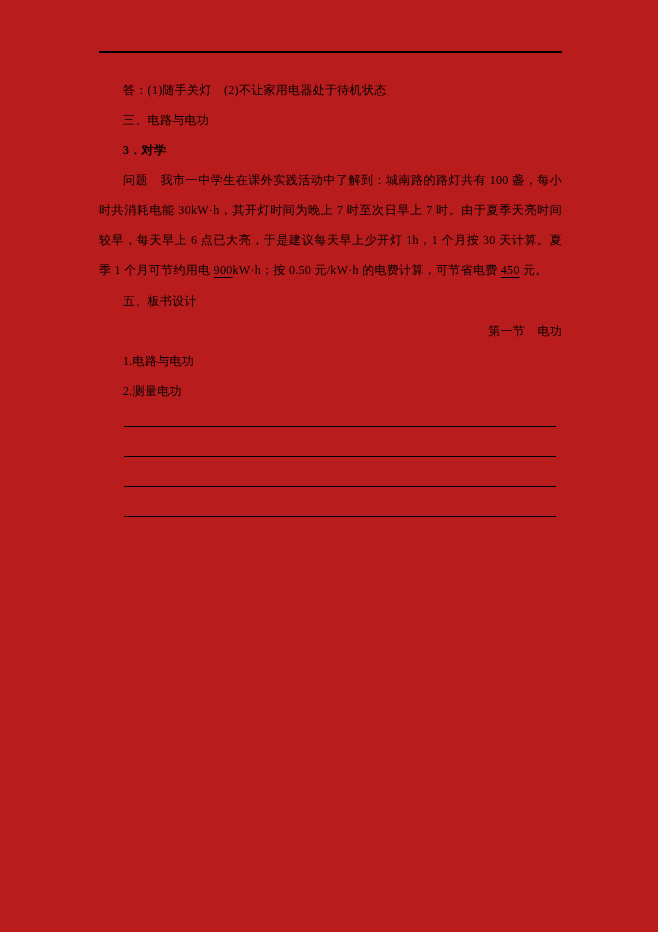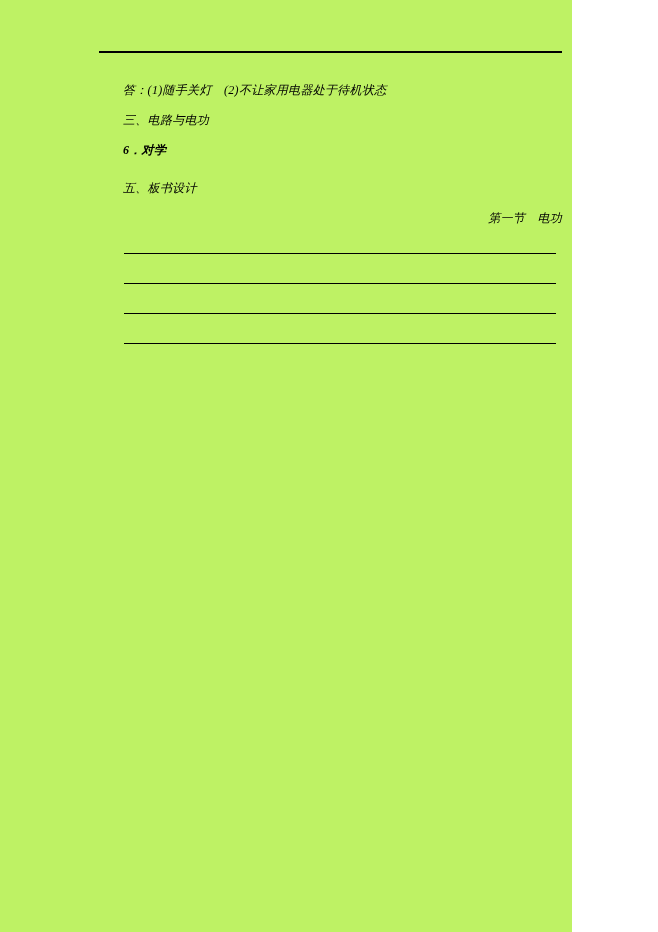--- a/index.html
+++ b/index.html
@@ -2,27 +2,26 @@
 <html><head>
 <meta charset="utf-8">
 <style>
   html, body {
     margin: 0;
     padding: 0;
     background: #ffffff;
   }
   .page {
     position: relative;
-    width: 572px;
+    width: 658px;
     height: 932px;
-    background: #bef264;
+    background: #b91c1c;
     color: #000000;
     font-family: "Liberation Serif", "DejaVu Serif", serif;
     overflow: hidden;
-    font-style: italic;
   }
   .header-rule {
     position: absolute;
     top: 51px;
     left: 99px;
     width: 463px;
     height: 0;
     border-top: 2px solid #000000;
   }
   .content {
@@ -40,21 +39,21 @@
     text-indent: 2em;
   }
   p.bold {
     font-weight: bold;
   }
   p.center {
     text-align: right;
     text-indent: 0;
   }
   p.sec5 {
-    margin-top: 8px;
+    margin-top: 1px;
   }
   .u {
     text-decoration: underline;
     text-underline-offset: 3px;
   }
   .blank-line {
     position: relative;
     height: 30px;
   }
   .blank-line .rule {
@@ -70,29 +69,32 @@
 <body>
 
 <div class="page">
   <div class="header-rule"></div>
 
   <div class="content">
     <p>答：(1)随手关灯　(2)不让家用电器处于待机状态</p>
 
     <p>三、电路与电功</p>
 
-    <p class="bold">6．对学</p>
+    <p class="bold">3．对学</p>
 
 
 
+    <p><span>问题　我市一中学生在课外实践活动中了解到：城南路的路灯共有 100 盏，每小时共消耗电能 30kW·h，其开灯时间为晚上 7 时至次日早上 7 时。由于夏季天亮时间较早，每天早上 6 点已大亮，于是建议每天早上少开灯 1h，1 个月按 30 天计算。夏季 1 个月可节约用电 </span><span class="u">900</span><span>kW·h；按 0.50 元/kW·h 的电费计算，可节省电费 </span><span class="u">450</span><span> 元。</span></p>
 
     <p class="sec5">五、板书设计</p>
 
     <p class="center">第一节　电功</p>
 
+    <p>1.电路与电功</p>
+    <p>2.测量电功</p>
 
 
     <div class="blank-line">
         <span class="rule"></span>
       </div>
     <div class="blank-line">
         <span class="rule"></span>
       </div>
     <div class="blank-line">
         <span class="rule"></span>

